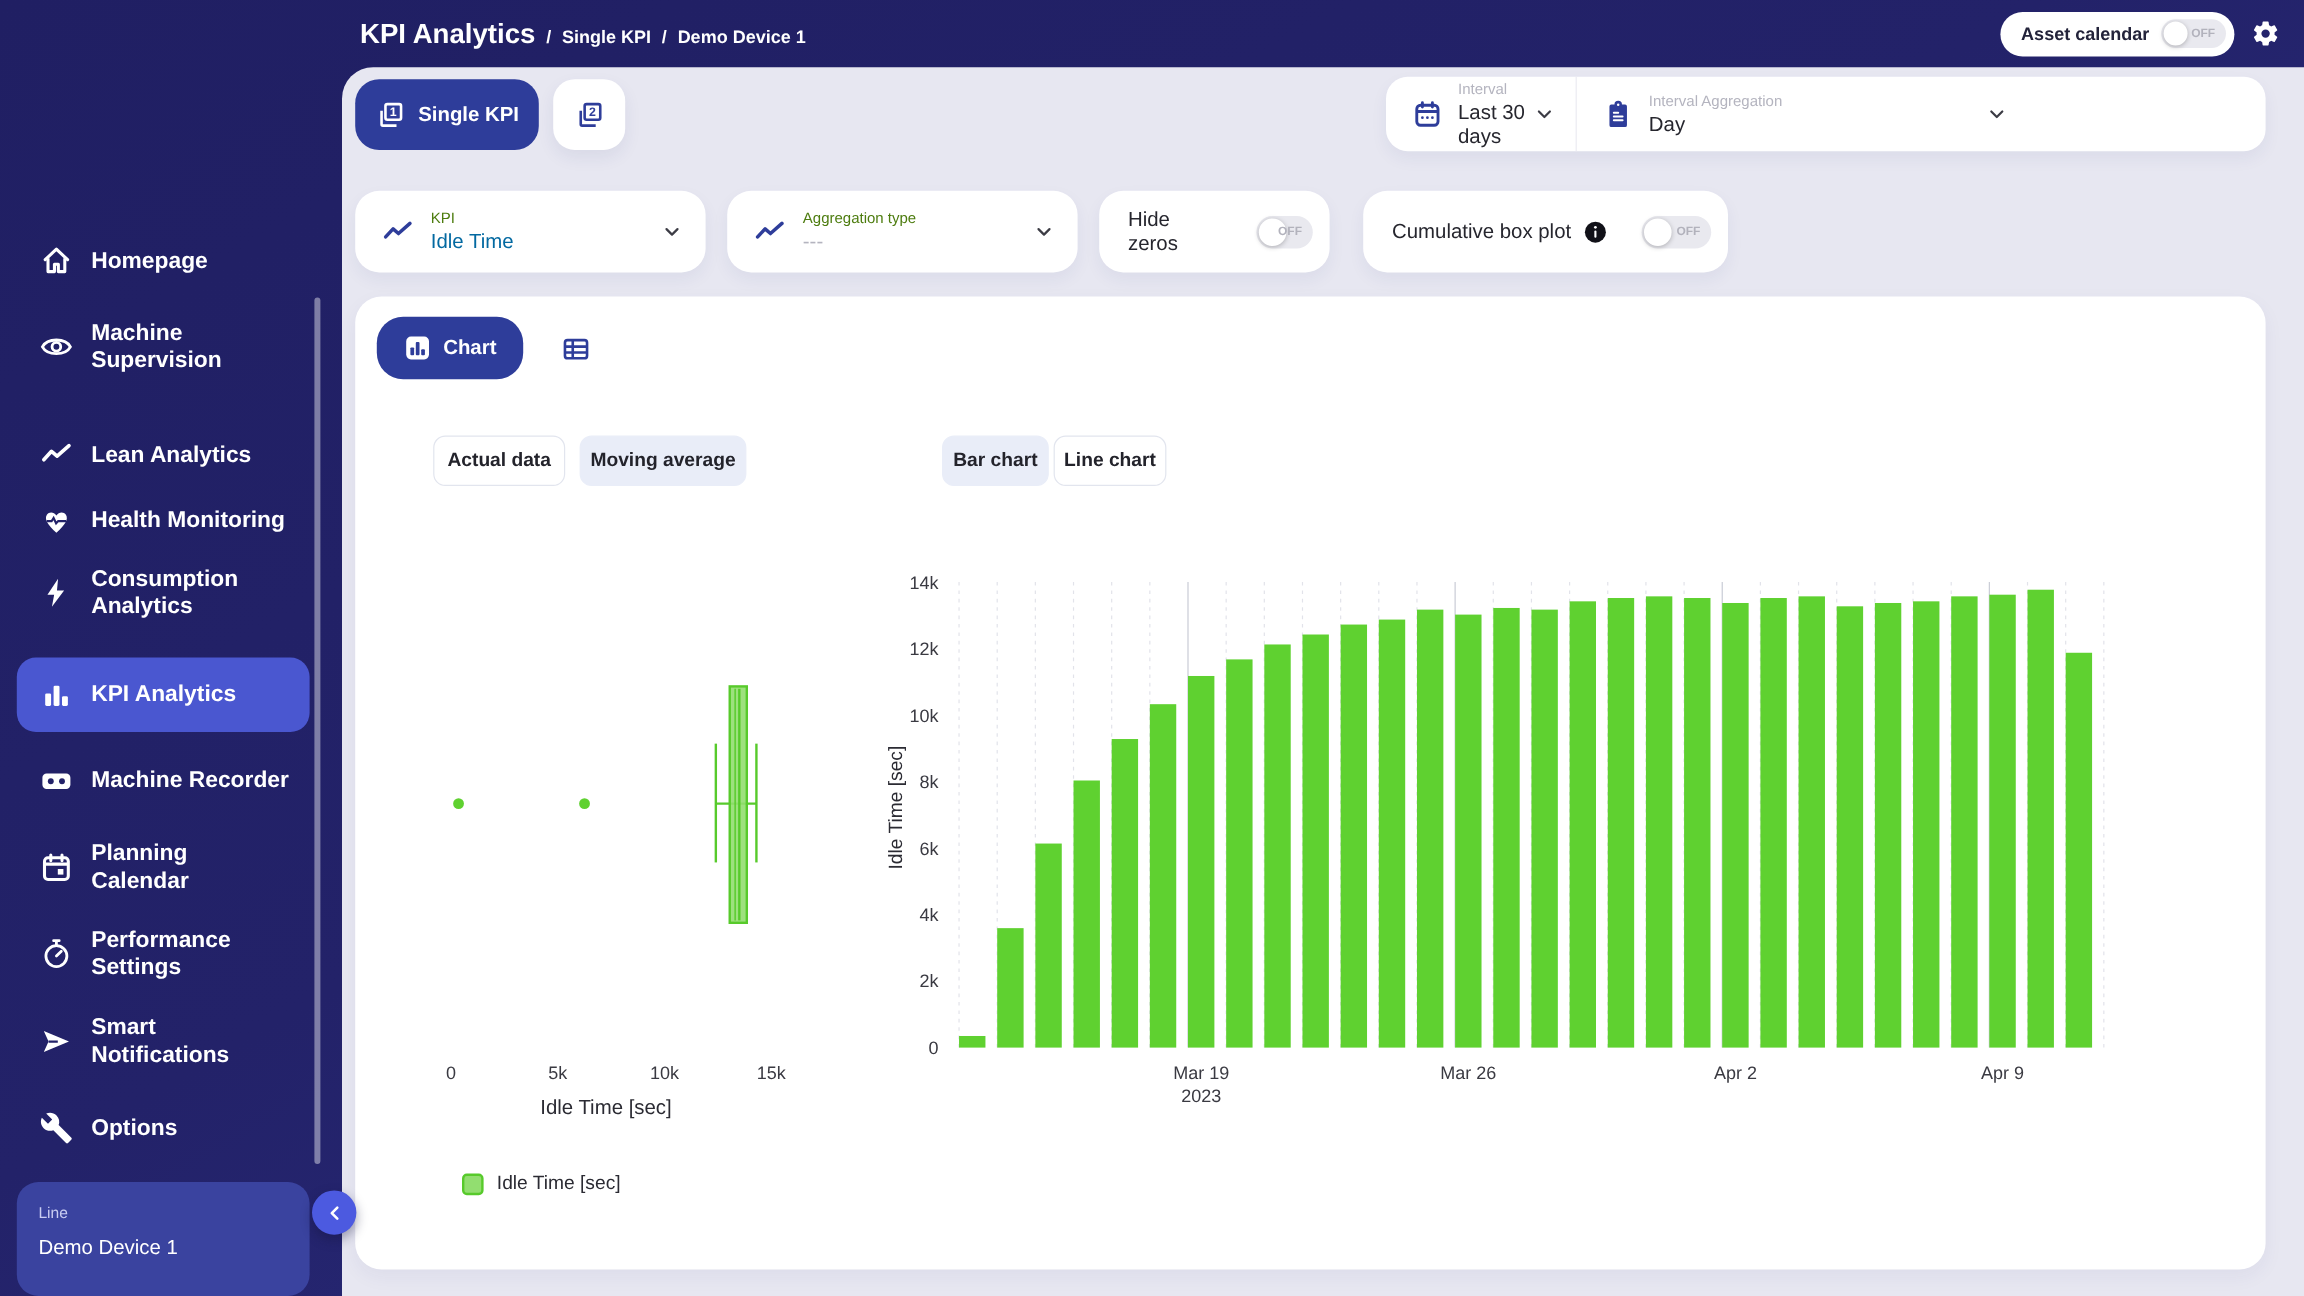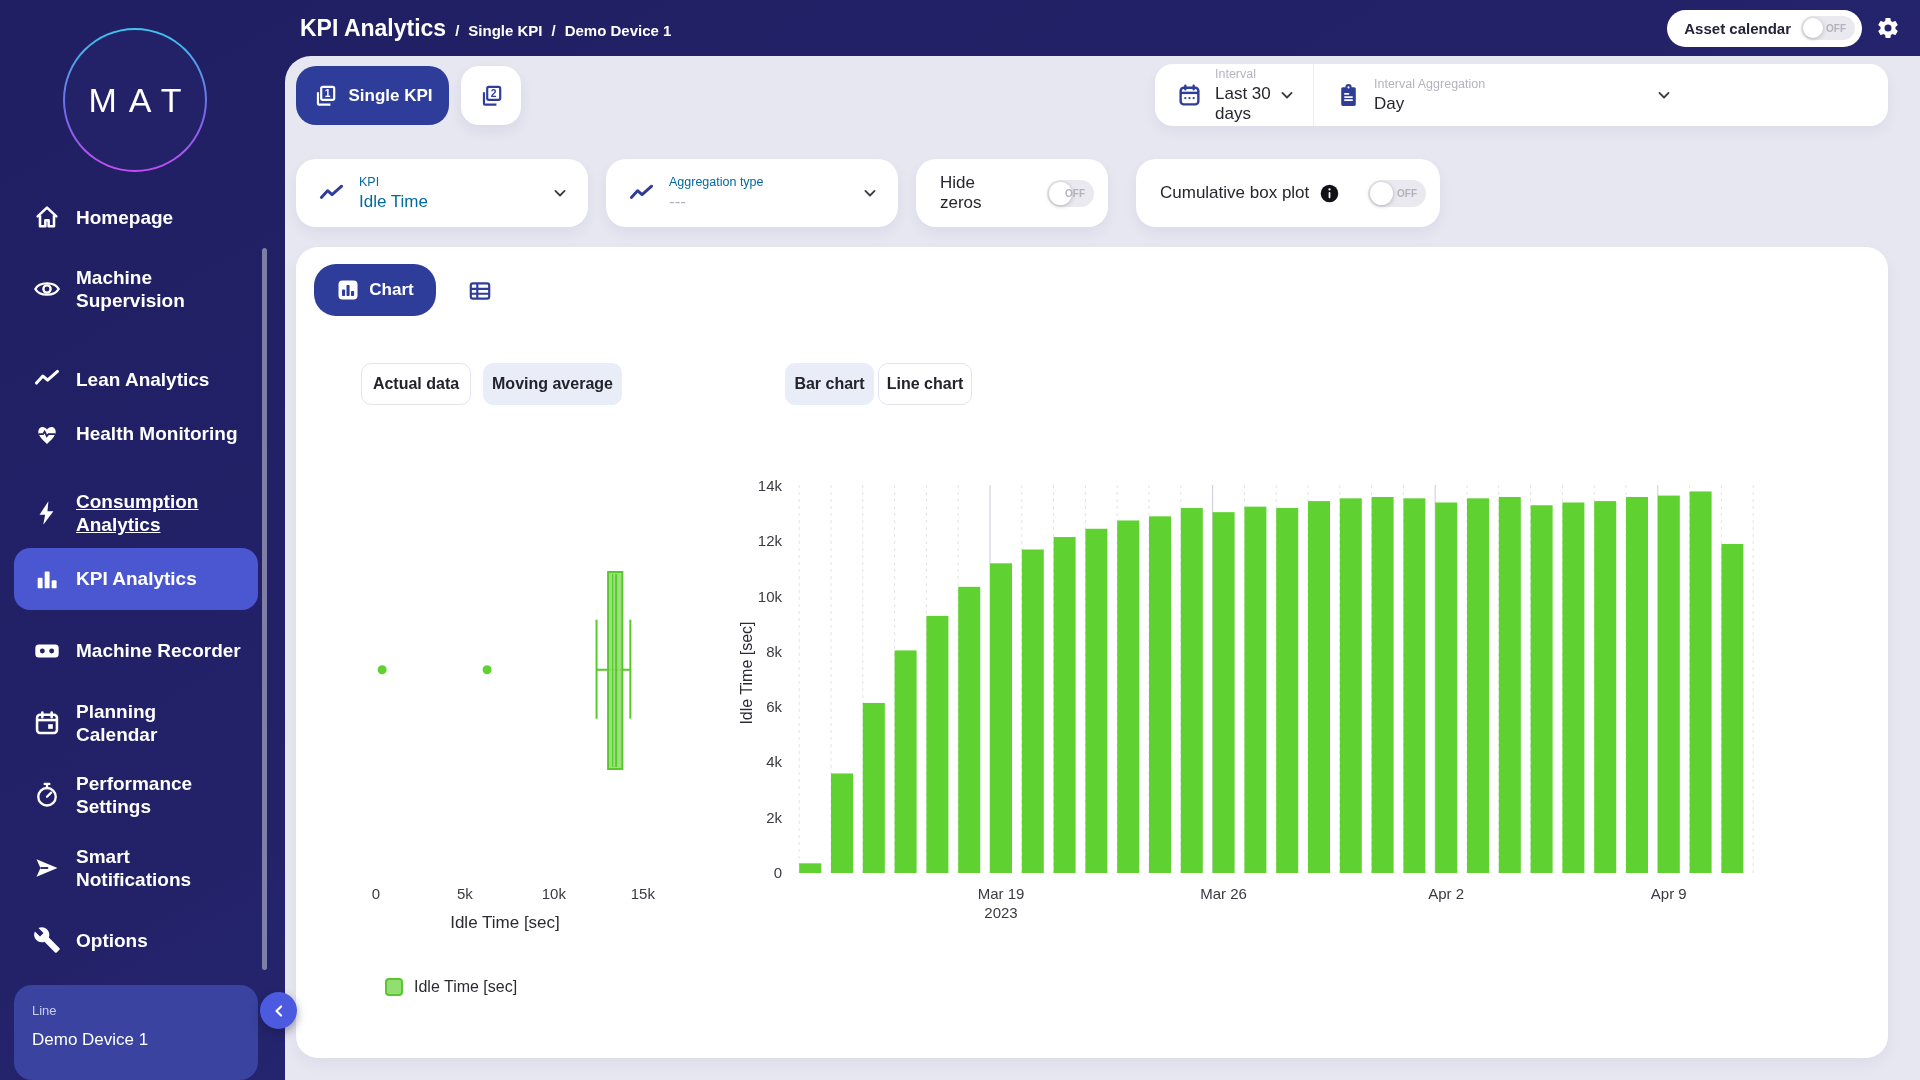--- a/index.html
+++ b/index.html
@@ -72,21 +72,21 @@
   .dc-sec + .dc-sec { border-left:1px solid #ececf2; }
   .dc-sec .sec-ic { color:#2e3d9a; margin:0 13px 0 22px; display:flex; }
   .dc-sec .sec-texts .t-label { font-size:12.5px; color:#b4b4bf; }
   .dc-sec .sec-texts .t-value { font-size:17px; color:#26262e; margin-top:3px; }
   .dc-sec .sec-chevron { color:#3c3c45; margin-left:auto; margin-right:16px; display:flex; }
   .dc-sec.w1 { width:198px; } .dc-sec.w2 { width:158px; } .dc-sec.w3 { width:377px; }
 
   .filter-card { position:absolute; top:103px; height:68px; background:#fff; border-radius:20px;
                  display:flex; align-items:center; box-shadow:0 6px 14px rgba(40,45,120,.06); cursor:pointer; }
   .filter-card .f-ic { color:#2e3d9a; margin:0 14px 0 22px; display:flex; }
-  .filter-card .f-label { font-size:12.5px; color:#0369a1; }
+  .filter-card .f-label { font-size:12.5px; color:#4d7c0f; }
   .filter-card .f-value { font-size:17px; color:#0369a1; margin-top:3px; }
   .filter-card .f-chevron { color:#3c3c45; margin-left:auto; margin-right:18px; display:flex; }
   .filter-card .f-text { font-size:17px; color:#26262e; margin-left:24px; }
   .filter-card .f-toggle { margin-left:auto; margin-right:14px; }
   .info-dot { display:flex; margin-left:10px; }
 
   .main-card { position:absolute; left:11px; top:191px; width:1592px; height:811px; background:#fff;
                border-radius:22px; box-shadow:0 6px 16px rgba(40,45,120,.05); }
   .btn-chart { position:absolute; left:18px; top:17px; width:122px; height:52px; border-radius:22px;
                background:#2e3d9a; border:none; color:#fff; display:flex; align-items:center;
@@ -107,25 +107,20 @@
 
   svg.chartsvg { position:absolute; overflow:visible; }
   svg text { font-family:"Liberation Sans", sans-serif; }
 </style>
 </head>
 <body>
 
 <div class="page">
 
   <aside class="sidebar">
-    <div class="logo-ring">
-      <div class="logo-inner">
-        <span class="logo-text">MAT</span>
-      </div>
-    </div>
     <nav id="side-nav">
         <div class="side-item" style="top: 186px;">
           <span class="ic">
             <svg width="28" height="28" viewBox="0 0 24 24" style="font-family:'Liberation Sans',sans-serif">
               <path d="M4 11.5 12 4l8 7.5" fill="none" stroke="currentColor" stroke-width="2.2" stroke-linecap="round" stroke-linejoin="round"></path>
               <path d="M6 10.5V20h4.6v-5.2h2.8V20H18v-9.5" fill="none" stroke="currentColor" stroke-width="2.2" stroke-linejoin="round"></path>
             </svg>
           </span>
           <span class="lbl">
             <span style="display: block;">Homepage</span>
@@ -157,21 +152,21 @@
           <span class="ic">
             <svg width="28" height="28" viewBox="0 0 24 24" style="font-family:'Liberation Sans',sans-serif">
               <path d="M12 20.5C5.8 15 3.2 11 5.2 7.7 6.8 5.2 10.3 5.5 12 8.2c1.7-2.7 5.2-3 6.8-.5 2 3.3-.6 7.3-6.8 12.8Z" fill="currentColor"></path>
               <path d="M5 12.2h3.6l1.4-2.2 1.8 3.8 1.5-1.6H19" fill="none" stroke="#232269" stroke-width="1.5"></path>
             </svg>
           </span>
           <span class="lbl">
             <span style="display: block;">Health Monitoring</span>
           </span>
         </div>
-        <div class="side-item" style="top: 482px; text-decoration: underline;">
+        <div class="side-item" style="top: 463px;">
           <span class="ic">
             <svg width="28" height="28" viewBox="0 0 24 24" style="font-family:'Liberation Sans',sans-serif">
               <path d="M13.2 2 5.6 13.4h4.8L8.8 22l8.7-11.6h-5.1L13.2 2Z" fill="currentColor"></path>
             </svg>
           </span>
           <span class="lbl">
             <span style="display: block;">Consumption</span>
             <span style="display: block;">Analytics</span>
           </span>
         </div>

